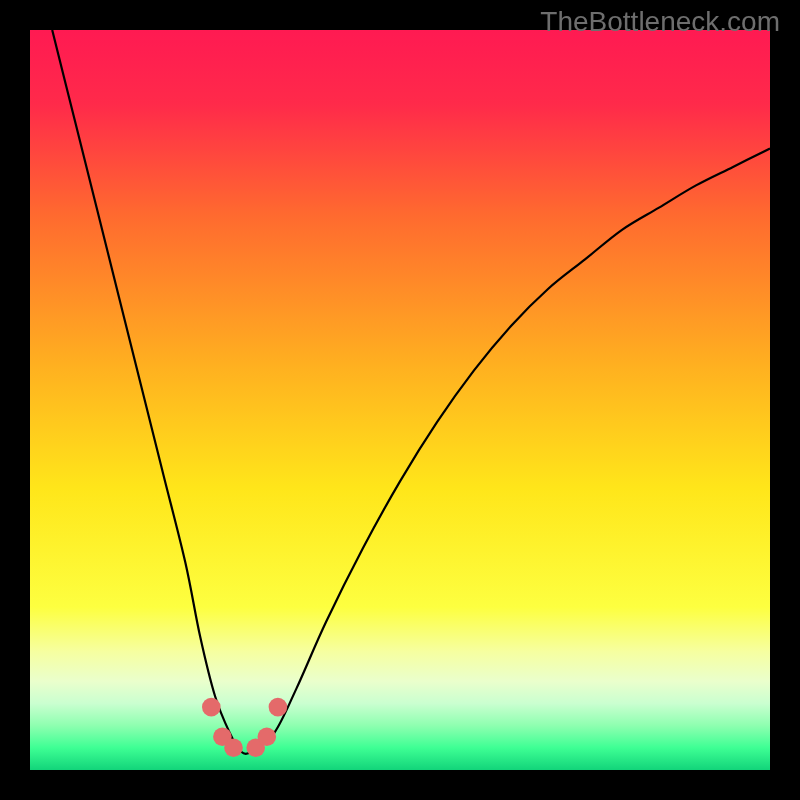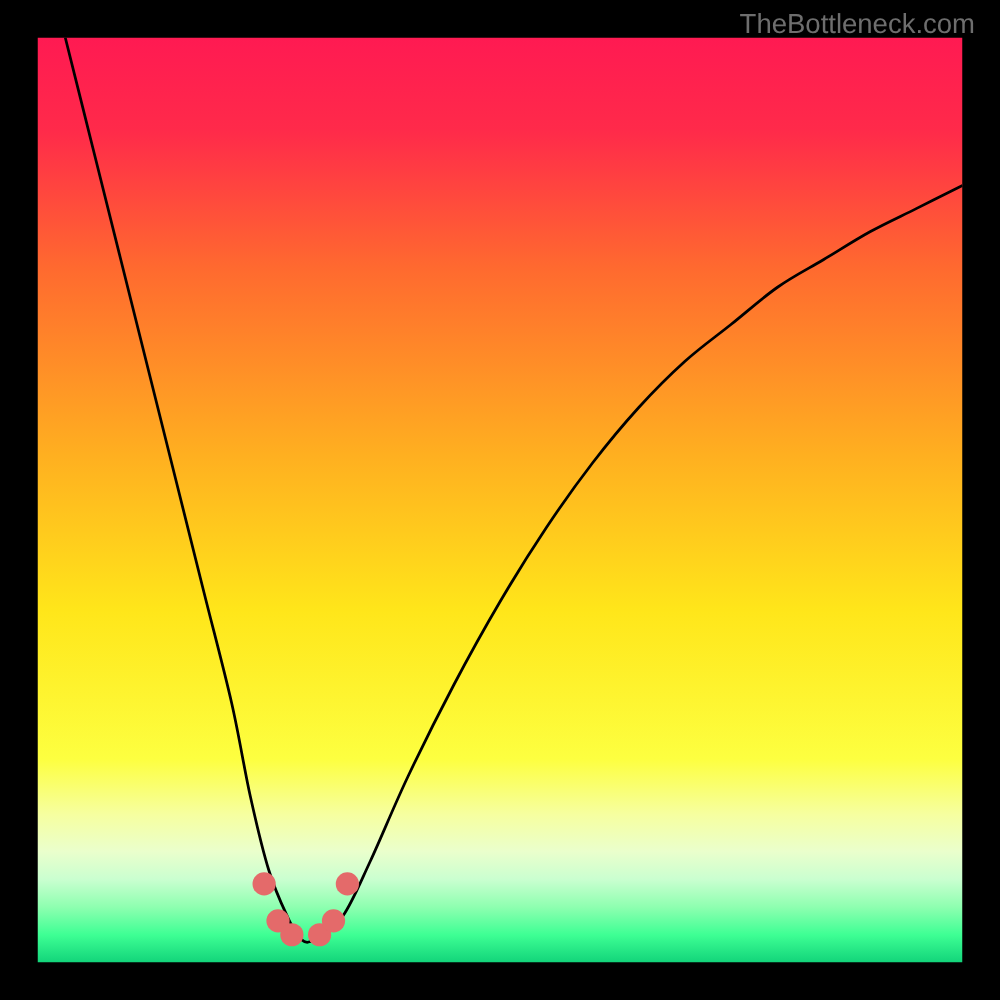--- a/index.html
+++ b/index.html
@@ -1,17 +1,17 @@
 <!DOCTYPE html>
 <html><head>
 <meta charset="utf-8">
 <style>
   * { margin: 0; padding: 0; box-sizing: border-box; }
   body { width: 800px; height: 800px; background: #000; position: relative; font-family: Arial, sans-serif; }
-  .watermark { position: absolute; top: 6px; right: 20px; color: #6e6e6e; font-size: 22px; font-weight: 500; z-index: 10; }
+  .watermark { position: absolute; top: 6px; right: 20px; color: #6e6e6e; font-size: 28px; font-weight: 500; z-index: 10; }
   .frame { position: absolute; top: 30px; left: 30px; width: 740px; height: 740px; }
   .gradient-bg { position: absolute; top: 0; left: 0; width: 100%; height: 100%; }
   .curve-layer { position: absolute; top: 0; left: 0; width: 100%; height: 100%; z-index: 5; }
 </style>
 </head>
 <body>
 
 <div class="watermark">TheBottleneck.com</div>
 
 <div class="frame">

